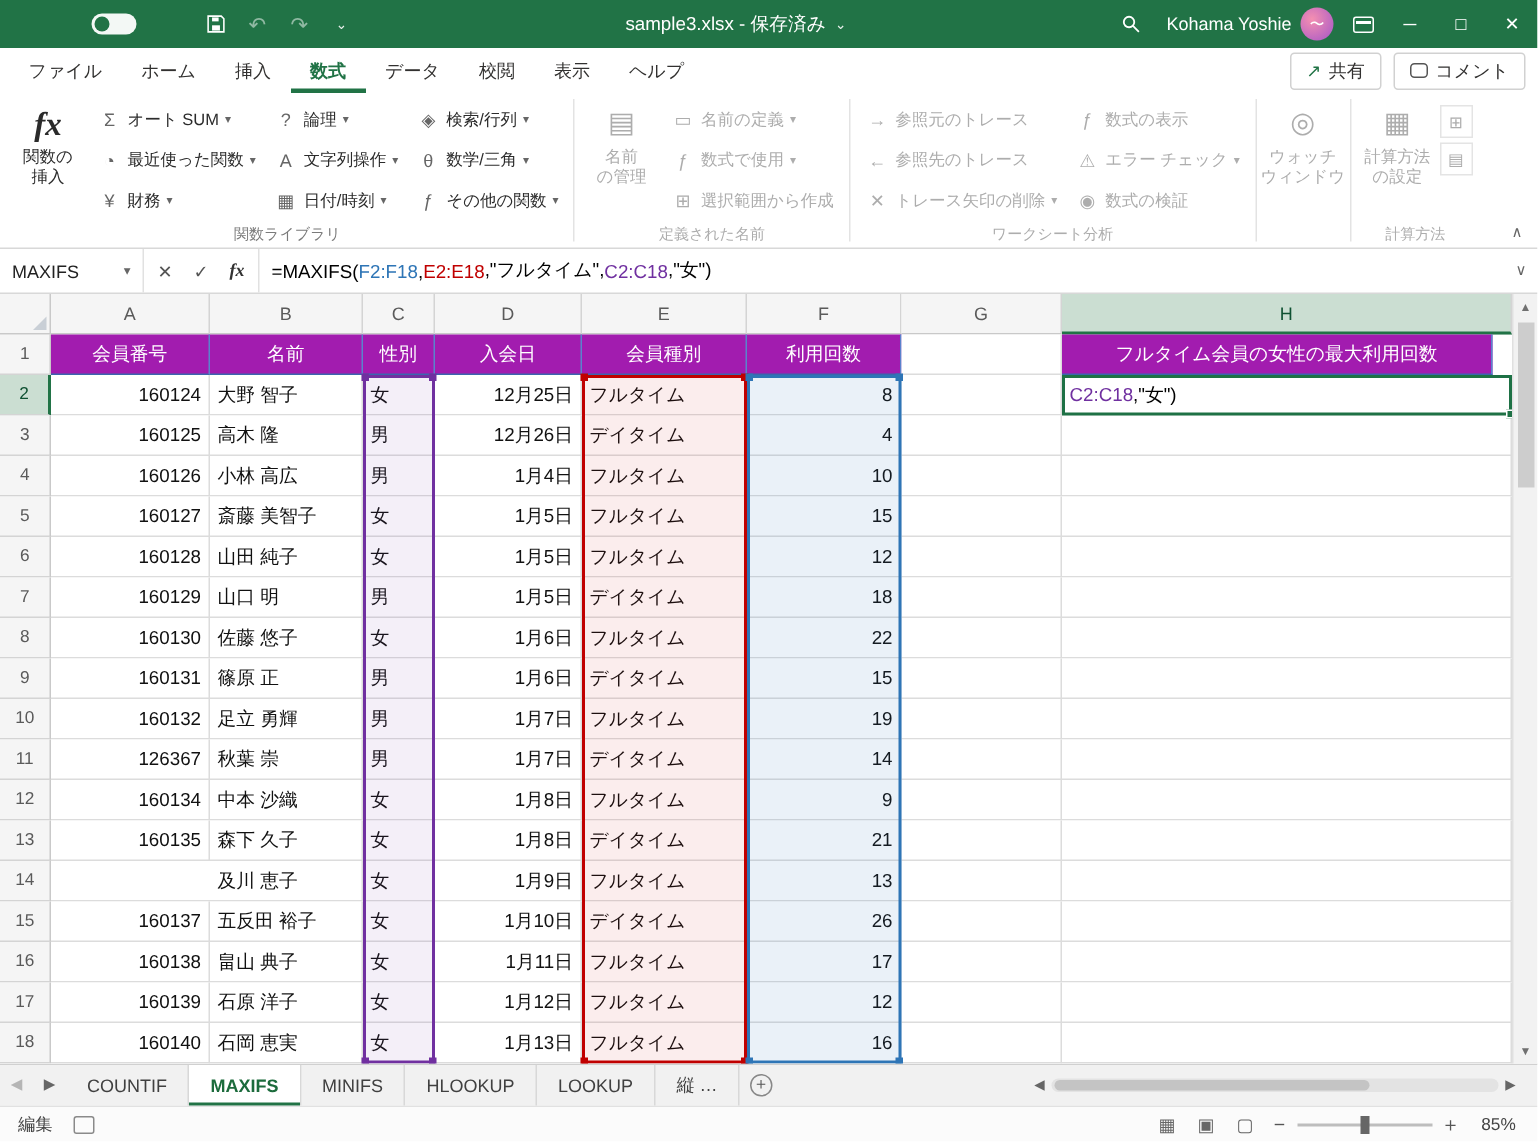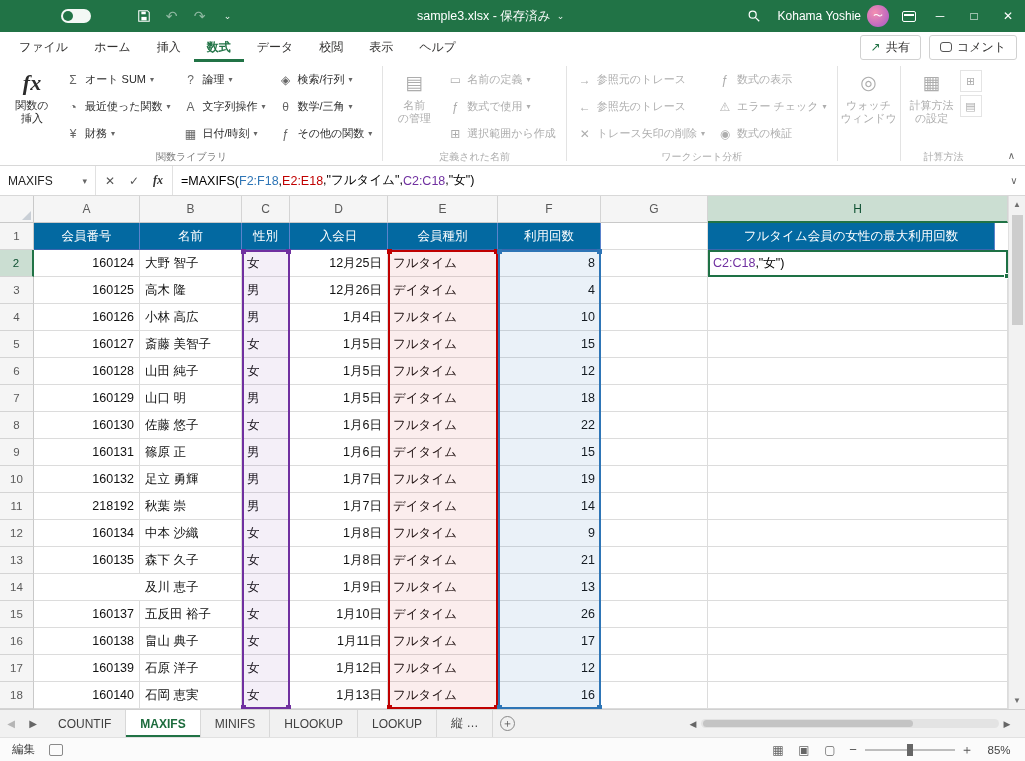--- a/index.html
+++ b/index.html
@@ -68,21 +68,21 @@
   .corner{width:34px;height:27px;background:#F5F5F5;border-right:1px solid #C9C9C9;border-bottom:1px solid #C9C9C9;position:relative;}
   .corner::after{content:"";position:absolute;right:2px;bottom:2px;border-left:9px solid transparent;border-bottom:9px solid #C9CFD6;}
   .colhdr{height:27px;display:flex;align-items:center;justify-content:center;background:#F5F5F5;border-right:1px solid #D4D4D4;border-bottom:1px solid #C9C9C9;font-size:12px;color:#5A5A5A;}
   .colhdr.sel{background:#CBDED2;color:#0F5132;border-bottom:2px solid #217346;}
   .grow{display:flex;height:27px;}
   .rowhdr{width:34px;display:flex;align-items:center;justify-content:center;background:#F5F5F5;border-right:1px solid #C9C9C9;border-bottom:1px solid #D4D4D4;font-size:11.5px;color:#5A5A5A;}
   .rowhdr.sel{background:#CBDED2;color:#0F5132;border-right:2px solid #217346;}
   .cell{display:flex;align-items:center;border-right:1px solid #DCDCDC;border-bottom:1px solid #DCDCDC;font-size:12.5px;padding:0 5px;white-space:nowrap;overflow:hidden;color:#111;background:#fff;}
   .cell.right{justify-content:flex-end;}
   .cell.left{justify-content:flex-start;}
-  .cell.hdr1{background:#0369a1;color:#fff;justify-content:center;border-right:1px solid #5A83CC;border-bottom:1px solid #3B65AE;}
+  .cell.hdr1{background:#a21caf;color:#fff;justify-content:center;border-right:1px solid #5A83CC;border-bottom:1px solid #3B65AE;}
   .ov{position:absolute;pointer-events:none;}
   .hnd{position:absolute;width:5px;height:5px;}
   .hnd.lt{left:-3px;top:-3px;}.hnd.rt{right:-3px;top:-3px;}.hnd.lb{left:-3px;bottom:-3px;}.hnd.rb{right:-3px;bottom:-3px;}
   .active-cell{border:2px solid #1E7145;}
   .fillhandle{position:absolute;right:-4px;bottom:-4px;width:6px;height:6px;background:#1E7145;border:1px solid #fff;}
   .vscroll{width:17px;background:#F2F2F2;border-left:1px solid #E0E0E0;display:flex;flex-direction:column;align-items:center;}
   .varrow{height:17px;width:100%;display:flex;align-items:center;justify-content:center;color:#707070;font-size:8px;}
   .vthumb{width:11px;height:110px;background:#CDCDCD;margin:2px 0;}
   .vtrack{flex:1;}
 
@@ -489,21 +489,21 @@
         <div class="cell left" style="width: 102px;">足立 勇輝</div>
         <div class="cell left" style="width: 48px;">男</div>
         <div class="cell right" style="width: 98px;">1月7日</div>
         <div class="cell left" style="width: 110px;">フルタイム</div>
         <div class="cell right" style="width: 103px;">19</div>
         <div class="cell" style="width: 107px;"></div>
         <div class="cell" style="width: 300px;"></div>
       </div>
       <div class="grow">
         <div class="rowhdr">11</div>
-        <div class="cell right" style="width: 106px;">218192</div>
+        <div class="cell right" style="width: 106px;">126367</div>
         <div class="cell left" style="width: 102px;">秋葉 崇</div>
         <div class="cell left" style="width: 48px;">男</div>
         <div class="cell right" style="width: 98px;">1月7日</div>
         <div class="cell left" style="width: 110px;">デイタイム</div>
         <div class="cell right" style="width: 103px;">14</div>
         <div class="cell" style="width: 107px;"></div>
         <div class="cell" style="width: 300px;"></div>
       </div>
       <div class="grow">
         <div class="rowhdr">12</div>

